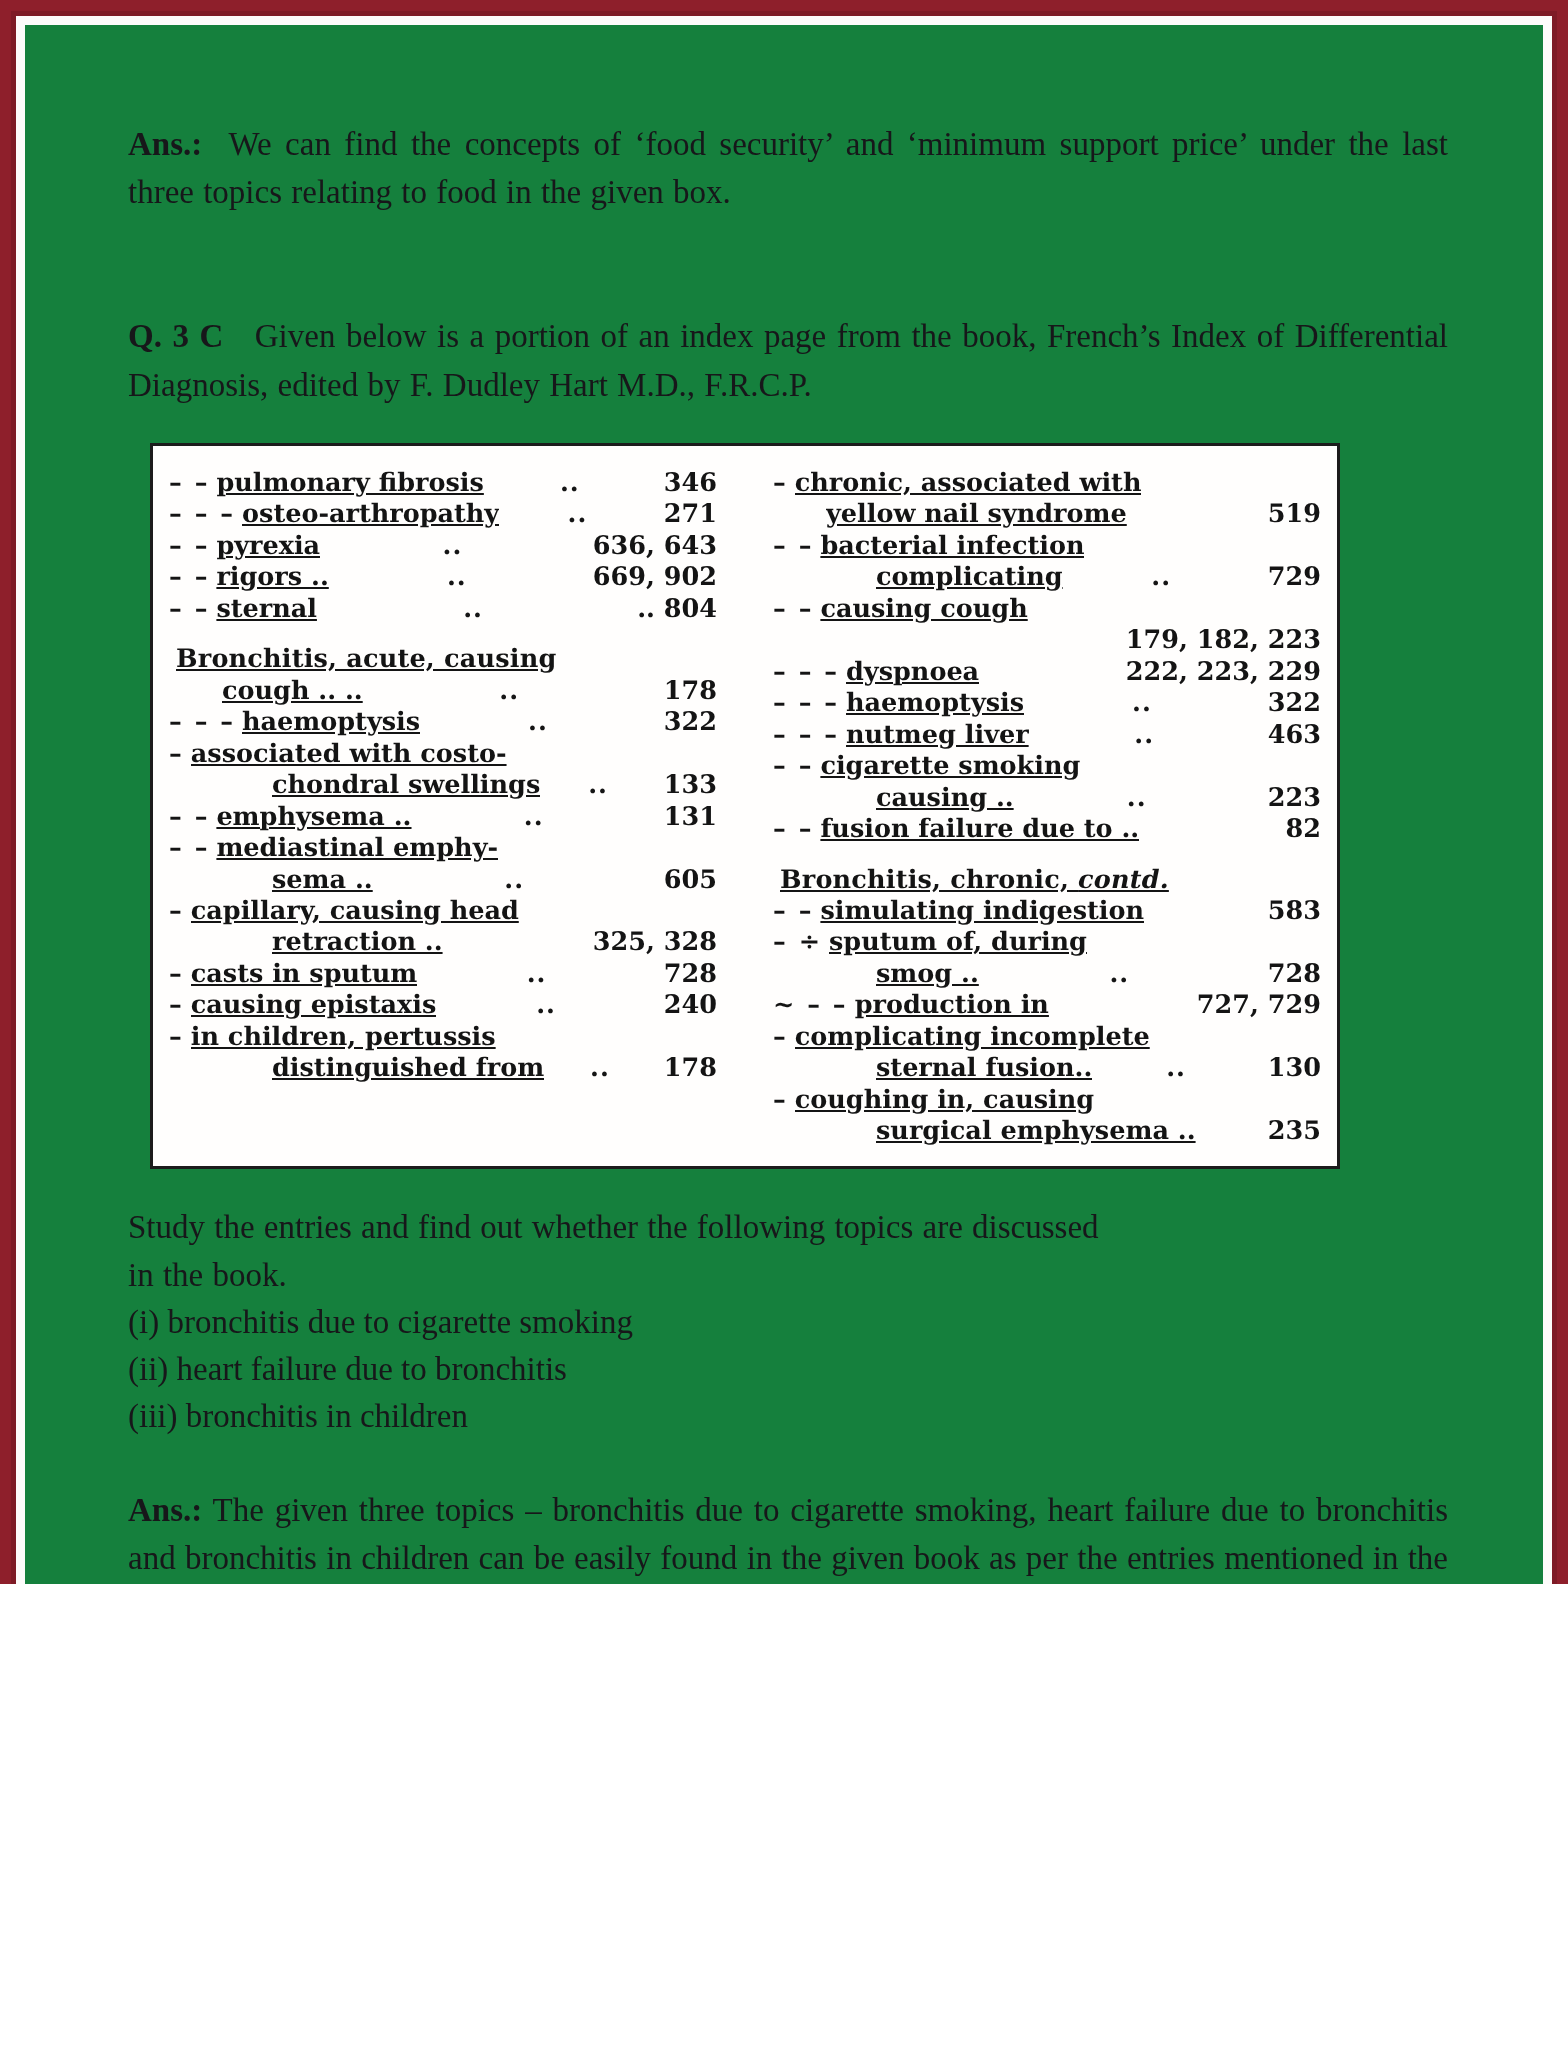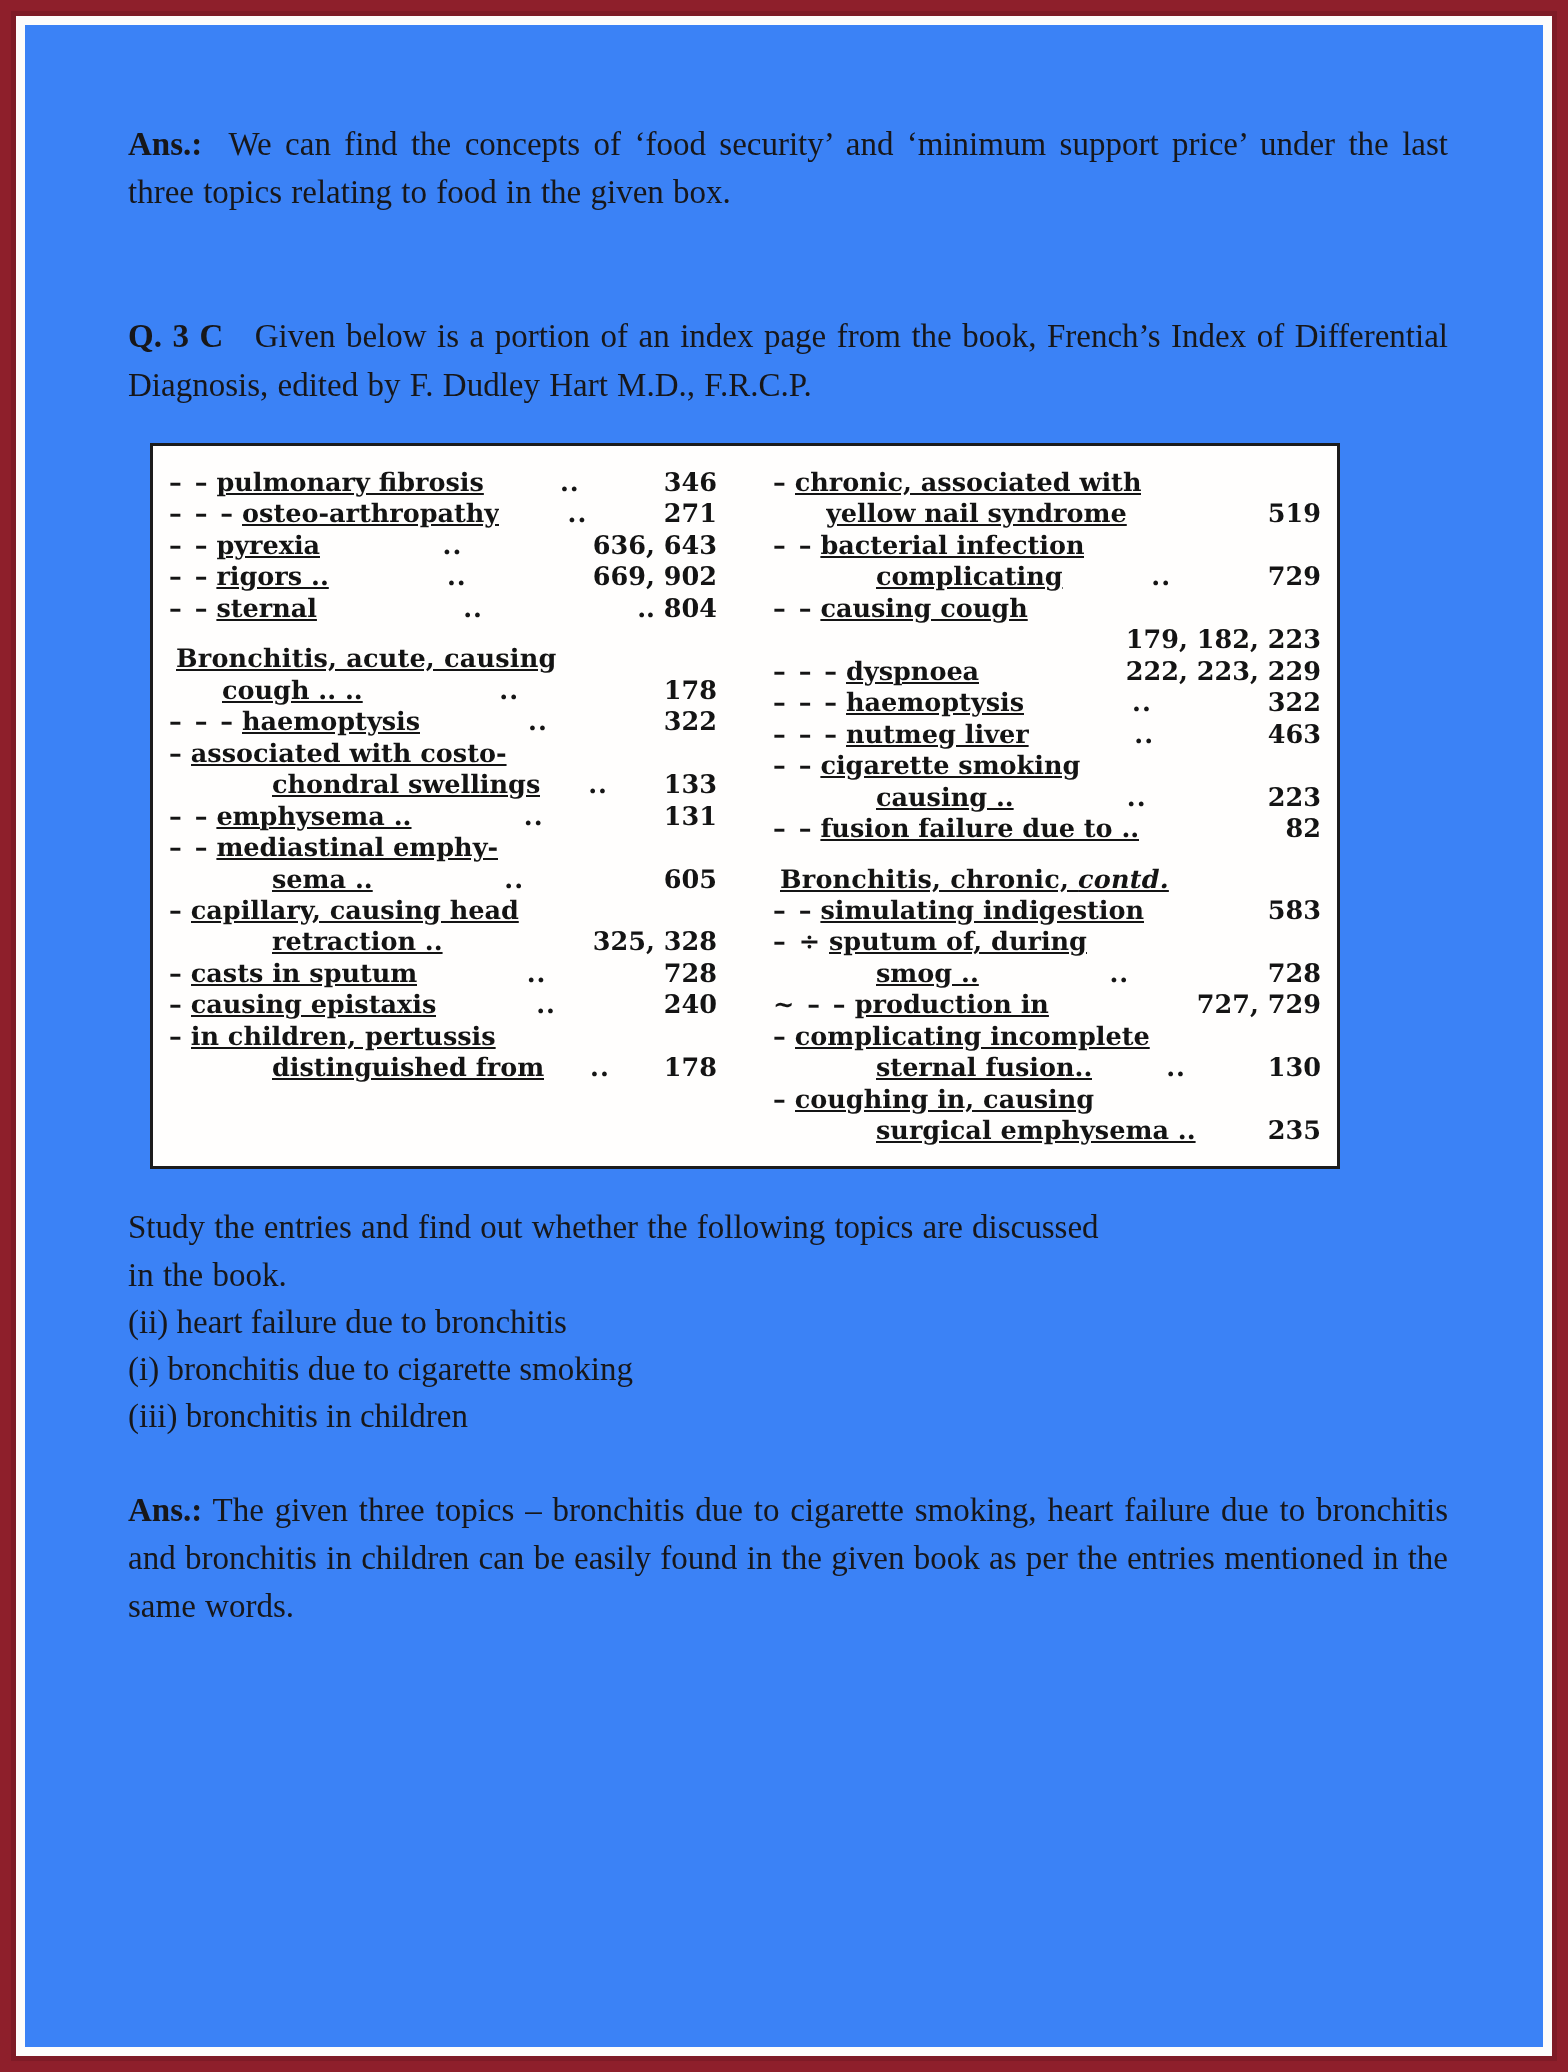--- a/index.html
+++ b/index.html
@@ -9,23 +9,23 @@
     background: #ffffff;
   }
   body {
     font-family: "Liberation Serif", "DejaVu Serif", serif;
     color: #1a1a1a;
   }
 
   .page {
     position: relative;
     width: 1568px;
-    height: 2072px;
+    height: 1584px;
     box-sizing: border-box;
-    background: #3b82f6;
+    background: #15803d;
     overflow: hidden;
   }
 
   
   .frame-outer {
     position: absolute;
     left: 0; top: 0;
     width: 1568px;
     height: 2072px;
     box-sizing: border-box;
@@ -434,22 +434,22 @@
             </div>
           </div>
       </div>
     </div>
 
     <div class="after-box">
       <p class="para loose">Study the entries and find out whether the following topics are discussed</p>
       <p class="para loose">in the book.</p>
 
       <ul class="qlist" id="sub-questions">
+          <li>(i) bronchitis due to cigarette smoking</li>
           <li>(ii) heart failure due to bronchitis</li>
-          <li>(i) bronchitis due to cigarette smoking</li>
           <li>(iii) bronchitis in children</li>
         </ul>
 
       <div class="spacer-md"></div>
 
       <p class="para"><span class="lead">Ans.:</span>
         <span>The given three topics – bronchitis due to cigarette smoking, heart failure due to bronchitis and bronchitis in children can be easily found in the given book as per the entries mentioned in the same words.</span></p>
     </div>
 
   </div>

